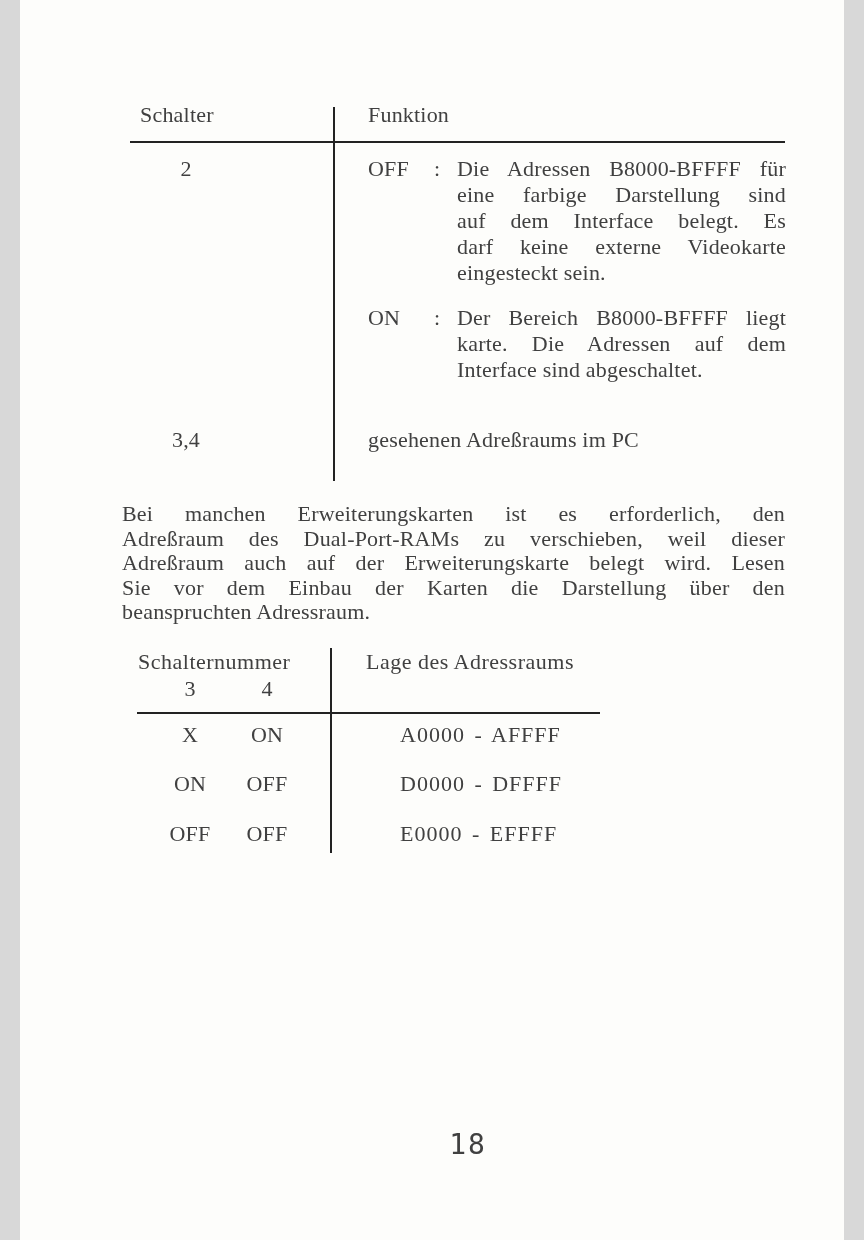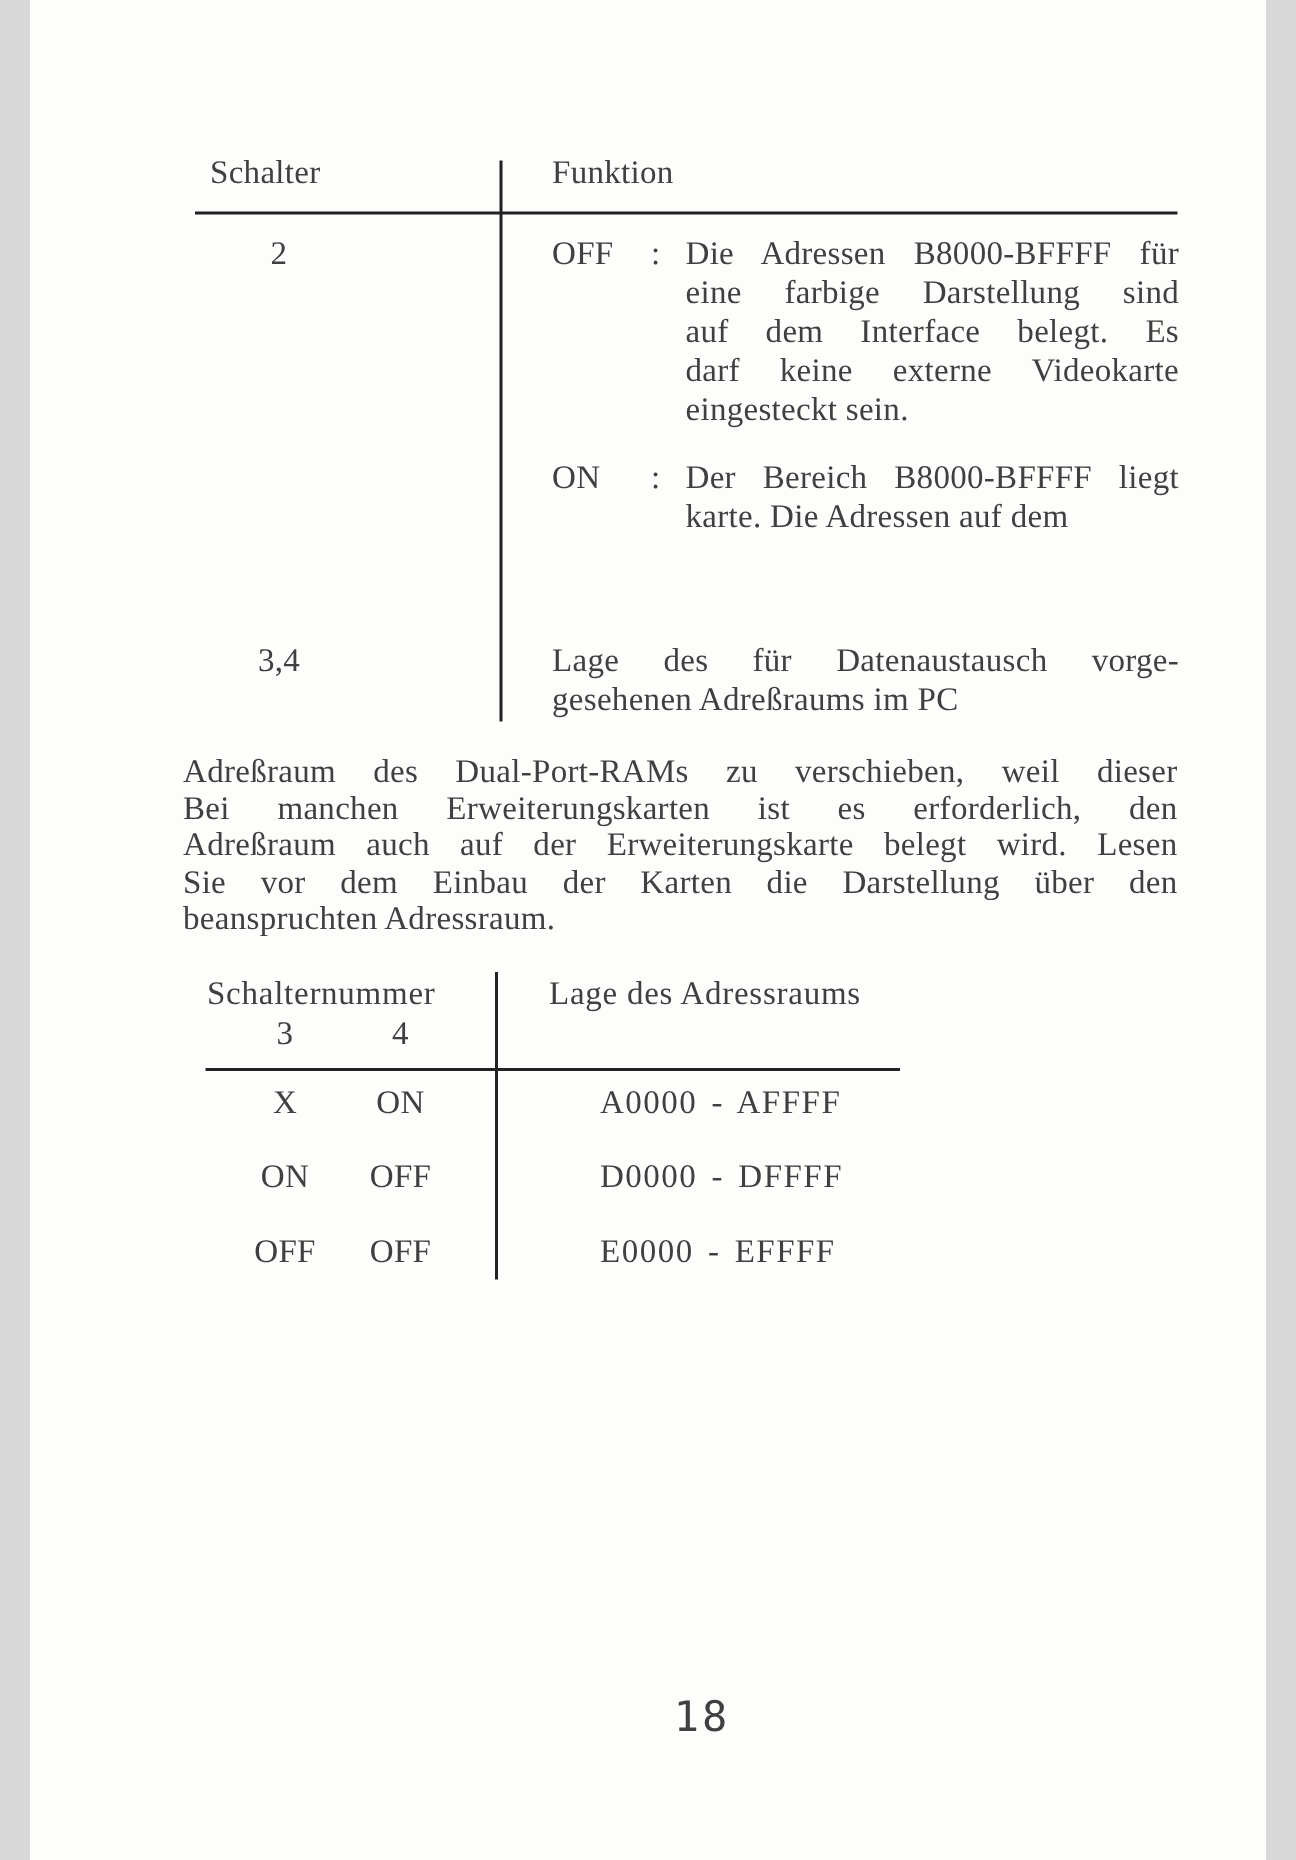--- a/index.html
+++ b/index.html
@@ -80,35 +80,35 @@
           <div>darf keine externe Videokarte</div>
           <div>eingesteckt sein.</div>
         </div>
 
       <div class="state-cell" style="left:348px; top:305px;">
         <span class="state-word">ON</span><span>:</span>
       </div>
       <div class="jlines" style="left:437px; top:305px; width:329px;">
           <div>Der Bereich B8000-BFFFF liegt</div>
           <div>karte. Die Adressen auf dem</div>
+          <div>Interface sind abgeschaltet.</div>
         </div>
     </div>
 
     <div>
       <div class="cbox" style="left:116px; top:427px; width:100px;">3,4</div>
       <div class="jlines" style="left:348px; top:427px; width:418px;">
-          <div>Lage des für Datenaustausch vorge-</div>
           <div>gesehenen Adreßraums im PC</div>
         </div>
     </div>
   </section>
 
   <div class="jlines para" style="left:102px; top:502px; width:663px;">
+      <div>Bei manchen Erweiterungskarten ist es erforderlich, den</div>
       <div>Adreßraum des Dual-Port-RAMs zu verschieben, weil dieser</div>
-      <div>Bei manchen Erweiterungskarten ist es erforderlich, den</div>
       <div>Adreßraum auch auf der Erweiterungskarte belegt wird. Lesen</div>
       <div>Sie vor dem Einbau der Karten die Darstellung über den</div>
       <div>beanspruchten Adressraum.</div>
     </div>
 
   <section>
     <div class="abs t2-head" style="left:118px; top:649px;">Schalternummer</div>
     <div class="cbox" style="left:135px; top:676px; width:70px;">3</div>
     <div class="cbox" style="left:212px; top:676px; width:70px;">4</div>
     <div class="abs t2-head" style="left:346px; top:649px;">Lage des Adressraums</div>

